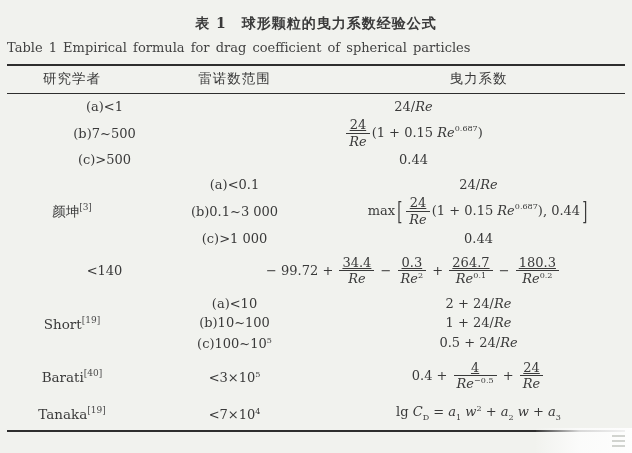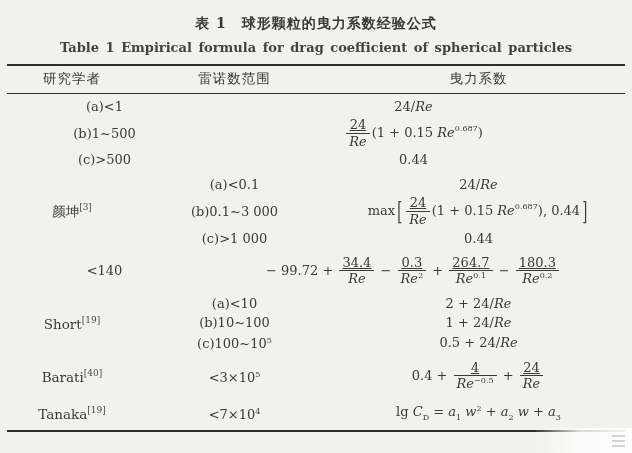--- a/index.html
+++ b/index.html
@@ -8,22 +8,22 @@
     background:#f1f2ee;color:#3a3a3a;
     font-family:"DejaVu Serif","Liberation Serif",serif;
     position:relative;
   }
   .page{padding:8px 7px 0 7px;position:relative;}
   .title-zh{
     text-align:center;font-weight:bold;font-size:14px;
     letter-spacing:1px;margin-top:7px;
   }
   .title-en{
-    text-align:center;font-size:13px;margin-top:7px;margin-bottom:9px;
-    word-spacing:2px;color:#424242;font-weight:bold;
+    text-align:left;font-size:13px;margin-top:7px;margin-bottom:9px;
+    word-spacing:2px;color:#424242;
   }
   
   .tbl{border-top:2px solid #2e2e2e;border-bottom:2.5px solid #2e2e2e;}
   .hrow{display:flex;align-items:center;border-bottom:1.5px solid #2e2e2e;
         padding:4px 0 5px 0;font-size:13.5px;letter-spacing:1px;}
   .h-name{width:130px;text-align:center;}
   .h-range{width:195px;text-align:center;}
   .h-formula{flex:1;text-align:center;}
   .trow{display:flex;align-items:center;padding:3px 0;}
   .cell-name{width:130px;text-align:center;font-size:13.5px;}
@@ -65,21 +65,21 @@
       <div class="h-formula">曳力系数</div>
     </div>
     <div>
         <div class="trow">
           <div class="subs">
             <div class="subrow">
               <div class="cell-range">(a)&lt;1</div>
               <div class="cell-formula">24/<i>Re</i></div>
             </div>
             <div class="subrow">
-              <div class="cell-range">(b)1~500</div>
+              <div class="cell-range">(b)7~500</div>
               <div class="cell-formula"><span class="frac"><span class="fn">24</span><span class="fd"><i>Re</i></span></span>(1 + 0.15 <i>Re</i><sup>0.687</sup>)</div>
             </div>
             <div class="subrow">
               <div class="cell-range">(c)&gt;500</div>
               <div class="cell-formula">0.44</div>
             </div>
           </div>
         </div>
         <div class="trow">
           <div class="cell-name">颜坤<sup>[3]</sup></div>

